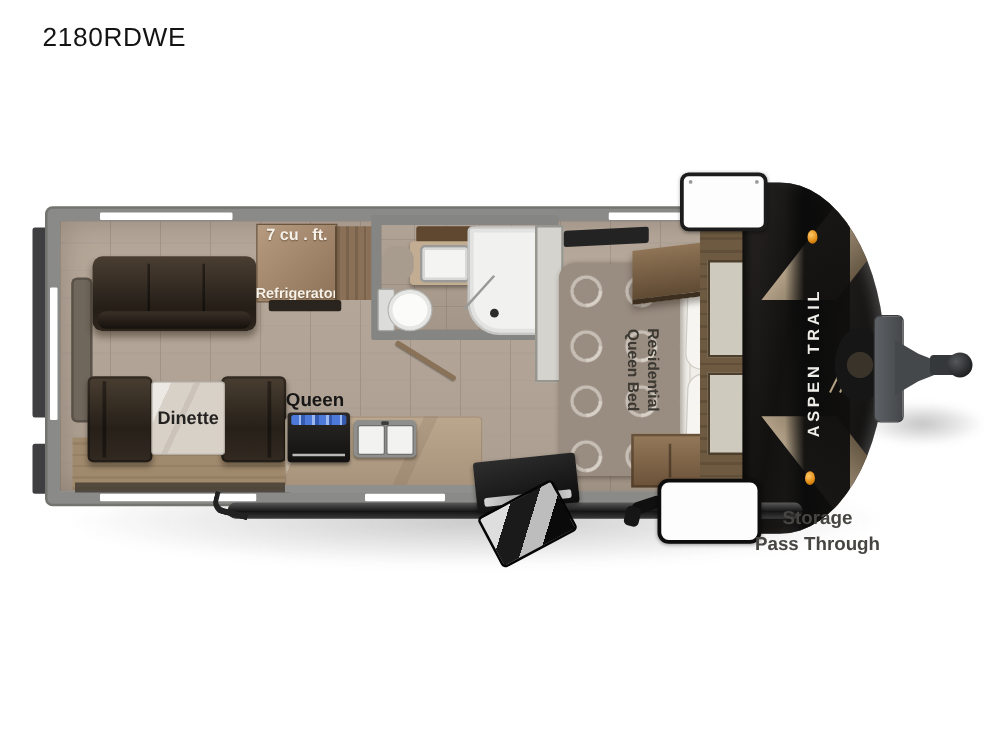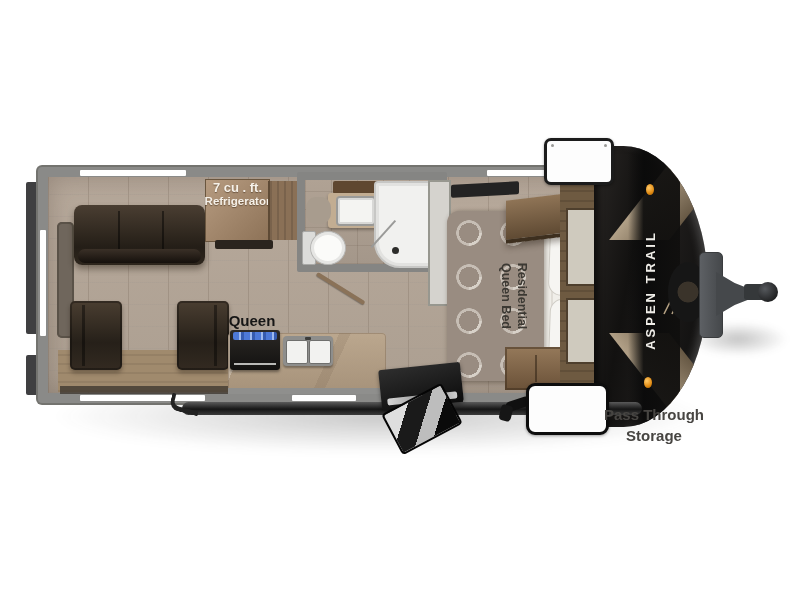--- a/index.html
+++ b/index.html
@@ -53,21 +53,21 @@
     background:linear-gradient(180deg,#4a3e32,#241e17 70%,#2e261d);
     box-shadow:0 4px 6px rgba(40,30,20,.45);}
   .sofa .cut{position:absolute;top:6px;bottom:6px;width:2px;background:rgba(0,0,0,.45);}
   .sofa .c1{left:44px;} .sofa .c2{left:88px;}
   .sofa .bolster{position:absolute;left:4px;right:4px;bottom:2px;height:14px;border-radius:7px;
     background:linear-gradient(180deg,#3a3027,#15100c);}
 
   
   .fridge{left:205px;top:179px;width:63px;height:61px;
     background:linear-gradient(135deg,#b69b80,#8d7257);border:1px solid #6a563f;
-    display:flex;flex-direction:column;justify-content:flex-start;align-items:center;color:#f6f1e9;
+    display:flex;flex-direction:column;justify-content:space-between;align-items:center;color:#f6f1e9;
     text-shadow:0 1px 1px rgba(70,50,30,.6);}
   .fridge .l1{font-size:13px;font-weight:bold;}
   .fridge .l2{font-size:11.5px;font-weight:bold;}
   .fridge-vent{left:215px;top:240px;width:58px;height:9px;background:#2a241e;border-radius:2px;}
   .wardrobe{left:268px;top:181px;width:29px;height:59px;background:#8a7056;
     background-image:repeating-linear-gradient(90deg,rgba(0,0,0,.12) 0 2px,transparent 2px 7px);
     border-left:2px solid #5e4a35;}
 
   
   .bath{left:297px;top:172px;width:150px;height:100px;background:#858583;border-radius:2px;}
@@ -211,20 +211,21 @@
 
   
   .pass-label{left:598px;top:404px;width:112px;text-align:center;color:#474542;font-size:15px;
     font-weight:600;line-height:1.4;}
 </style>
 </head>
 <body>
 
 <div class="stage">
 
+  <div class="abs model-title">2180RDWE</div>
 
   <div class="abs ground-shadow"></div>
   <div class="abs hitch-shadow"></div>
 
   <div class="abs bumper b1"></div>
   <div class="abs bumper b2"></div>
 
   <div class="abs body-shell"></div>
   <div class="abs floor"></div>
 
@@ -263,20 +264,23 @@
   <div class="abs bath-door"></div>
 
   <div class="abs dinette-platform"></div>
   <div class="abs dinette-shade"></div>
   <div class="abs bench left">
     <div class="stripe"></div>
   </div>
   <div class="abs bench right">
     <div class="stripe"></div>
   </div>
+  <div class="abs dinette-table">
+    <span class="dinette-label">Dinette</span>
+  </div>
 
   <div class="abs oven-label">Queen</div>
   <div class="abs counter"></div>
   <div class="abs counter-edge"></div>
   <div class="abs stove">
     <div class="burners"></div>
     <div class="handle"></div>
   </div>
   <div class="abs sink-unit">
     <div class="sink-basin s1"></div>
@@ -333,17 +337,17 @@
   <div class="abs latch2"></div>
   <div class="abs storage-door bottom"></div>
 
   <div class="abs jack-wheel"></div>
   <div class="abs hitch-plate"></div>
   <div class="abs hitch-tongue"></div>
   <div class="abs hitch-bar"></div>
   <div class="abs hitch-knob"></div>
 
   <div class="abs pass-label">
+    <div>Storage</div>
     <div>Pass Through</div>
-    <div>Storage</div>
   </div>
 
 </div>
 
 </body></html>

